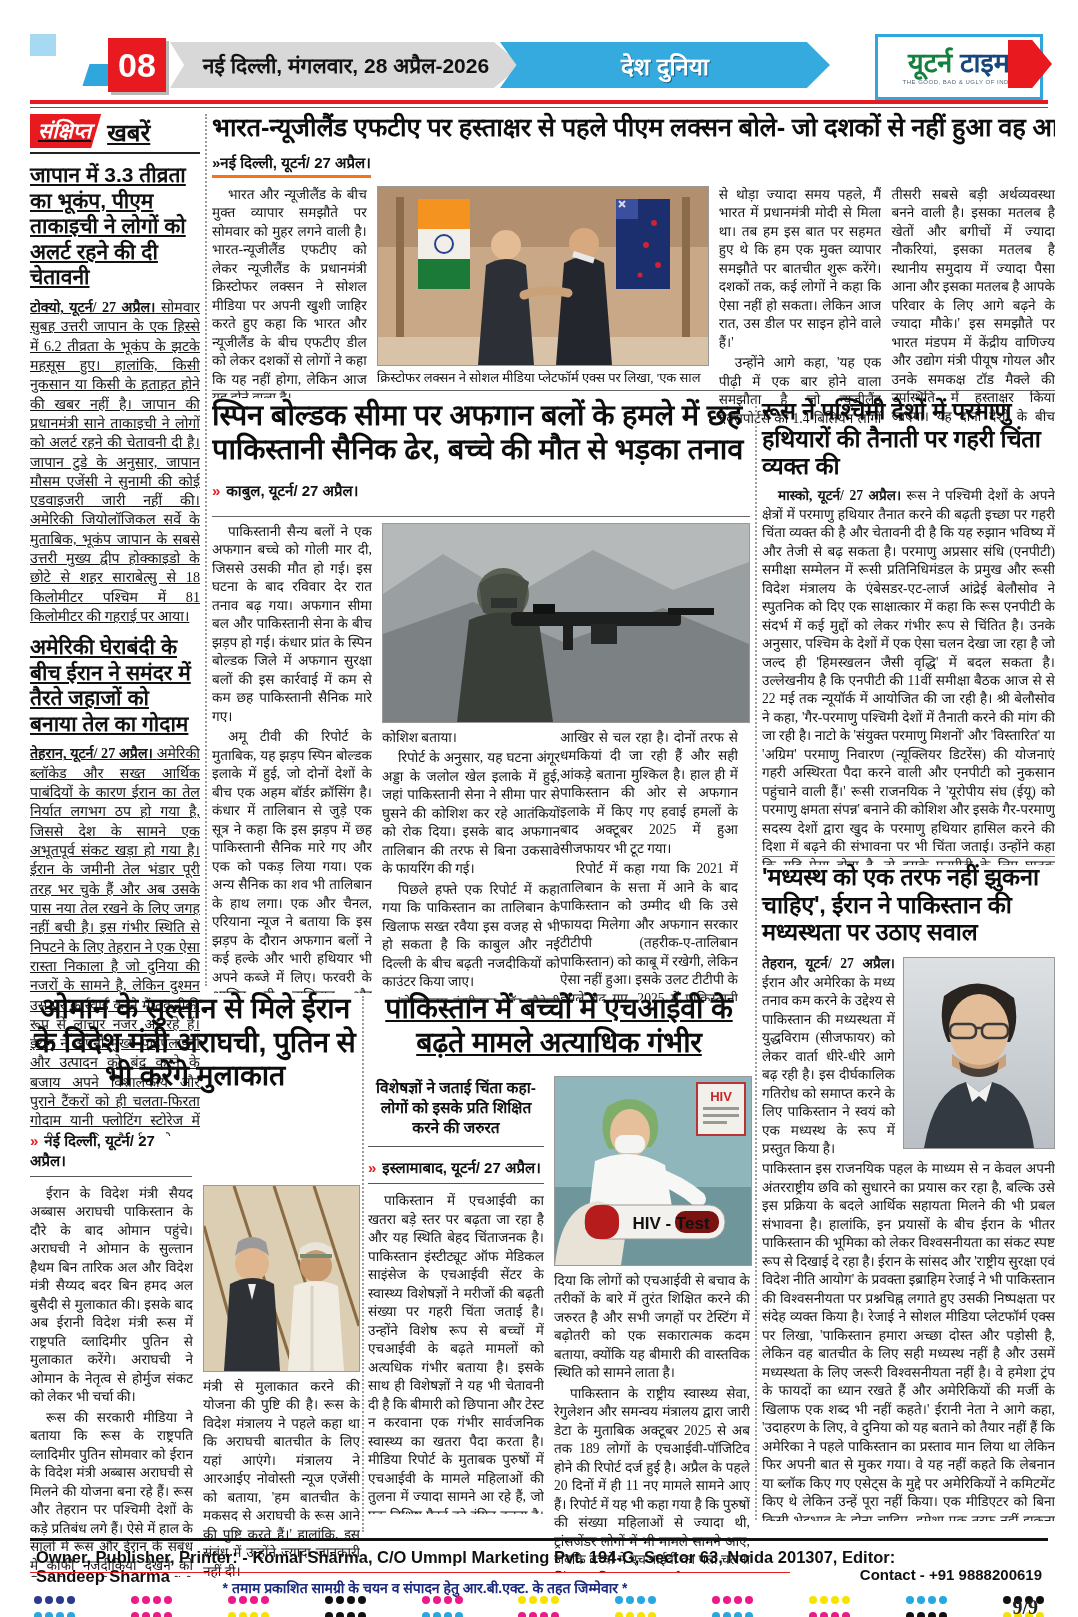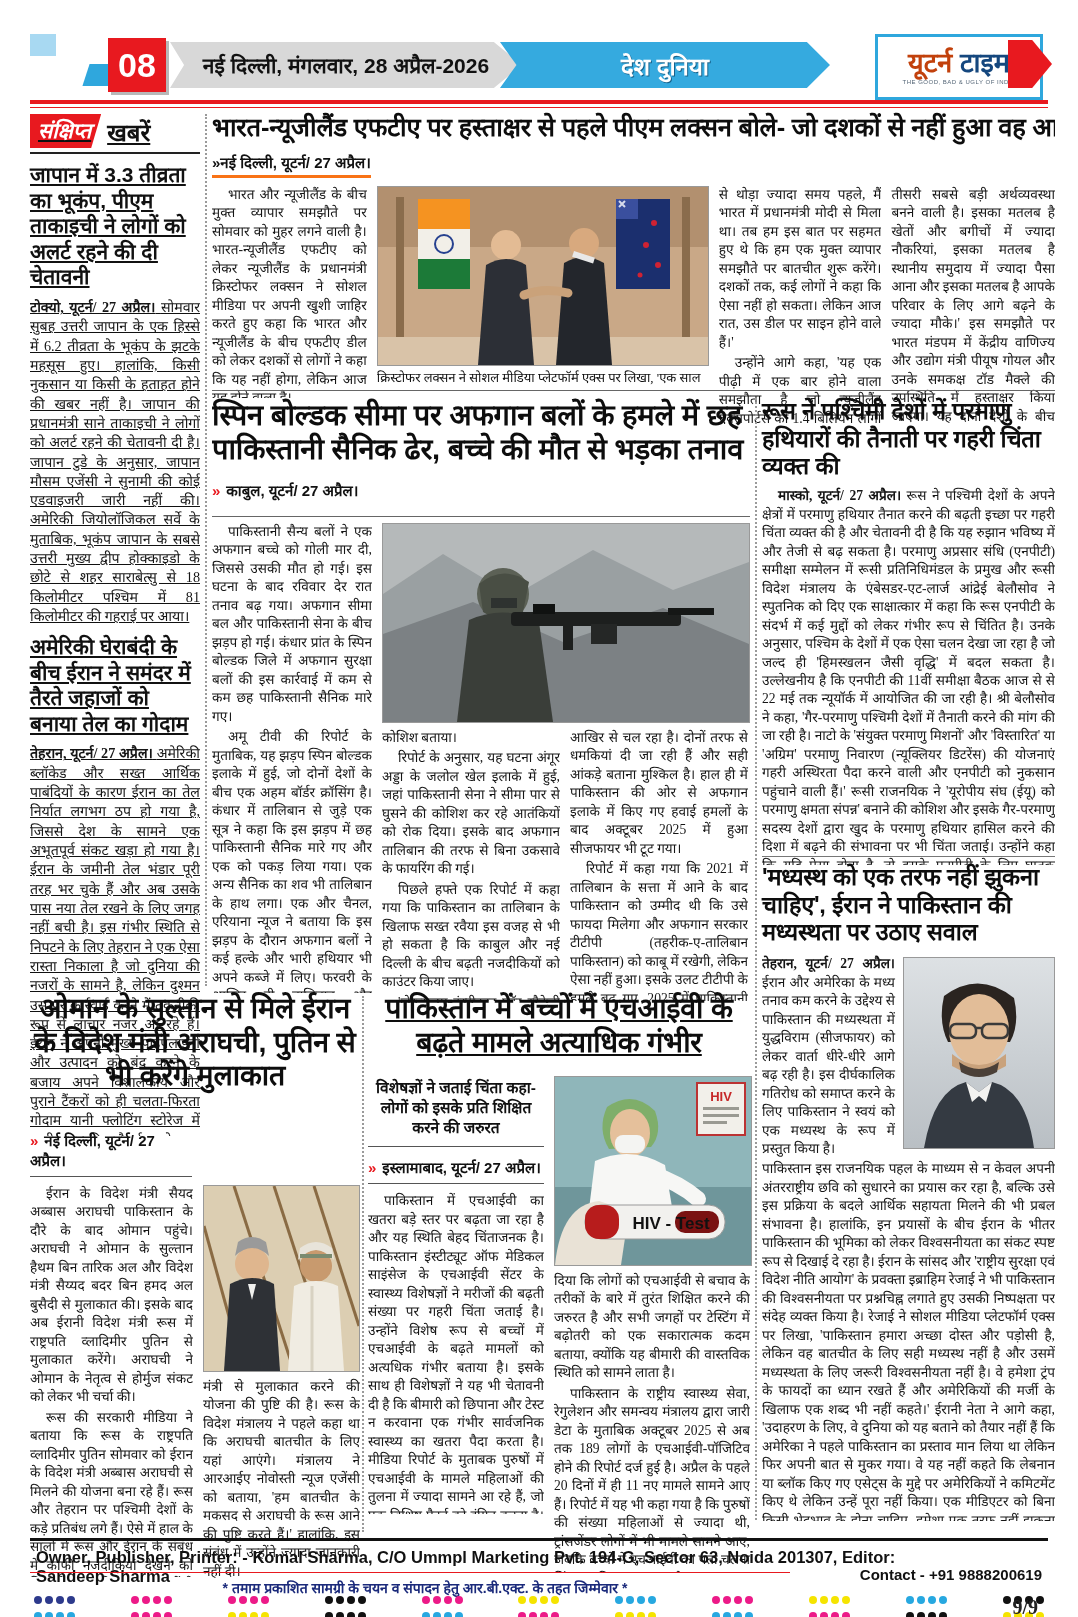--- a/index.html
+++ b/index.html
@@ -16,21 +16,21 @@
   .date-arrow{position:absolute;left:140px;top:8px;width:352px;height:46px;background:#d8d8d8;
               clip-path:polygon(0 0,92% 0,100% 50%,92% 100%,0 100%,4% 50%);
               display:flex;align-items:center;justify-content:center;font-weight:bold;font-size:21px;color:#111;}
   .sec-arrow{position:absolute;left:470px;top:8px;width:330px;height:46px;background:#35aadf;
              clip-path:polygon(0 0,93% 0,100% 50%,93% 100%,0 100%,5% 50%);
              display:flex;align-items:center;justify-content:center;font-weight:bold;font-size:24px;color:#ffffff;
              text-shadow:1px 1px 0 #15608a;}
   .logo-box{position:absolute;left:845px;top:0;width:162px;height:60px;background:#fff;border:3px solid #2fa7dd;
             display:flex;flex-direction:column;align-items:center;justify-content:center;line-height:1;}
   .logo-main{font-size:27px;font-weight:bold;}
-  .logo-main .r{color:#c2410c;} .logo-main .b{color:#15477e;}
+  .logo-main .r{color:#15803d;} .logo-main .b{color:#15477e;}
   .logo-tag{font-size:6px;color:#567;letter-spacing:.5px;margin-top:2px;}
   .red-arrow-tip{position:absolute;right:-4px;top:6px;width:44px;height:48px;background:#e8191f;
                  clip-path:polygon(0 0,55% 0,100% 50%,55% 100%,0 100%);}
   .head-rule{position:absolute;left:30px;top:100px;width:1018px;border-top:4px solid #e8191f;}
   .head-rule2{position:absolute;left:30px;top:107px;width:1018px;border-top:1px solid #e8191f;}
 
   
   .hl{font-weight:bold;color:#0d0d0d;line-height:1.18;letter-spacing:-.2px;}
   .byline{font-weight:bold;font-size:15px;padding:4px 0 6px 0;border-bottom:1px solid #555;margin-bottom:8px;}
   .byline .chev{color:#e8191f;margin-right:6px;}
@@ -61,21 +61,21 @@
   .lead-caption{font-family:"Liberation Serif", serif;font-size:13px;line-height:1.25;margin-top:4px;text-align:justify;}
   .lead-c3{width:166px;height:238px;} .lead-c4{width:167px;height:238px;}
   .lead-rule{position:absolute;left:212px;top:390px;width:843px;border-top:1px solid #666;}
 
   
   .spin{position:absolute;left:212px;top:398px;width:538px;height:588px;}
   .spin .hl{font-size:29px;}
   .spin-body{display:flex;gap:10px;}
   .spin-c1{width:160px;height:470px;}
   .spin-right{flex:1;}
-  .spin-cols{display:flex;gap:10px;margin-top:6px;}
+  .spin-cols{display:flex;gap:0;margin-top:6px;}
   .spin-c2,.spin-c3{width:178px;height:272px;}
 
   
   .russia{position:absolute;left:762px;top:398px;width:293px;height:452px;}
   .russia .hl{font-size:23.5px;margin-bottom:6px;}
   .russia .body-txt{height:378px;}
   .rusep{position:absolute;left:762px;top:856px;width:293px;border-top:1px solid #777;}
   .iran{position:absolute;left:762px;top:864px;width:293px;height:656px;}
   .iran .hl{font-size:23.5px;margin-bottom:8px;}
   .portrait{float:right;width:150px;height:190px;margin:2px 0 6px 8px;}

